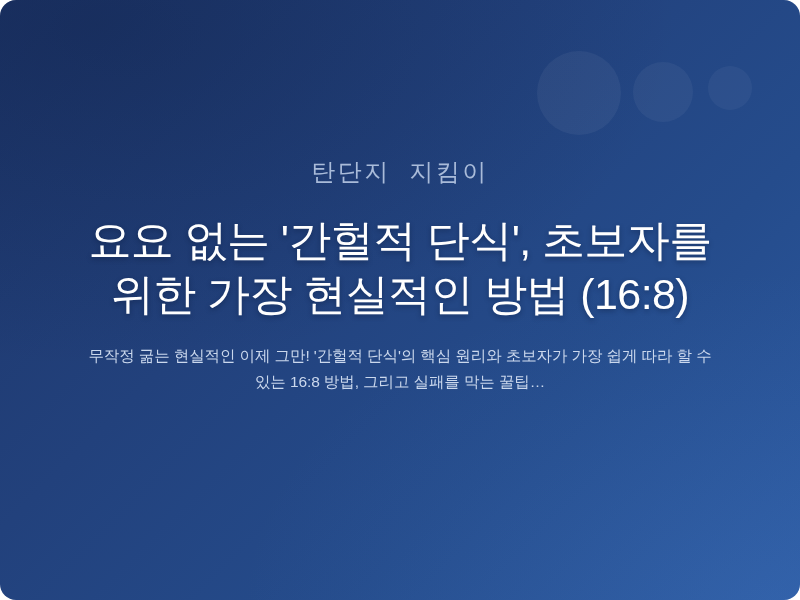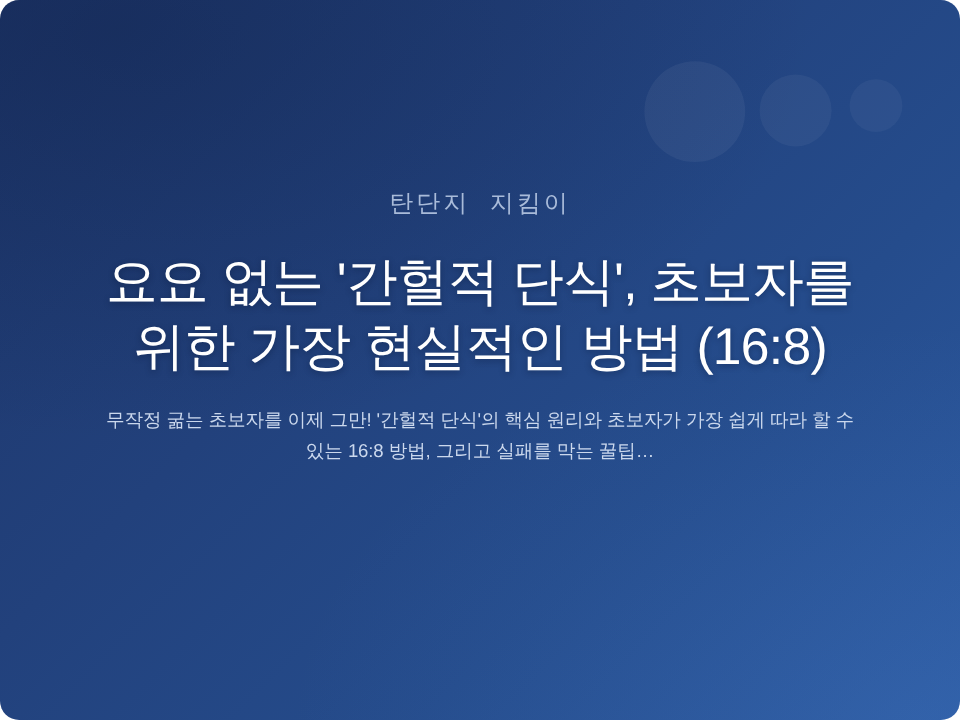--- a/index.html
+++ b/index.html
@@ -74,21 +74,21 @@
     height: 100%;
     display: flex;
     flex-direction: column;
     align-items: center;
     justify-content: flex-start;
     padding-top: 158px;
     box-sizing: border-box;
   }
 
   .overline {
-    font-size: 20px;
+    font-size: 24px;
     font-weight: 400;
     color: #a9bbd9;
     letter-spacing: 2.5px;
     line-height: 1.2;
     text-align: center;
     margin: 0;
     white-space: pre;
   }
 
   .title {
@@ -126,17 +126,17 @@
     <span class="deco-circle c2"></span>
     <span class="deco-circle c3"></span>
   </div>
 
   <div class="content">
 
     <div class="overline">탄단지  지킴이</div>
 
     <h1 class="title">요요 없는 '간헐적 단식', 초보자를 위한 가장 현실적인 방법 (16:8)</h1>
 
-    <p class="subtitle">무작정 굶는 초보자를 이제 그만! '간헐적 단식'의 핵심 원리와 초보자가 가장 쉽게 따라 할 수 있는 16:8 방법, 그리고 실패를 막는 꿀팁…</p>
+    <p class="subtitle">무작정 굶는 현실적인 이제 그만! '간헐적 단식'의 핵심 원리와 초보자가 가장 쉽게 따라 할 수 있는 16:8 방법, 그리고 실패를 막는 꿀팁…</p>
 
   </div>
 
 </div>
 
 </body></html>

